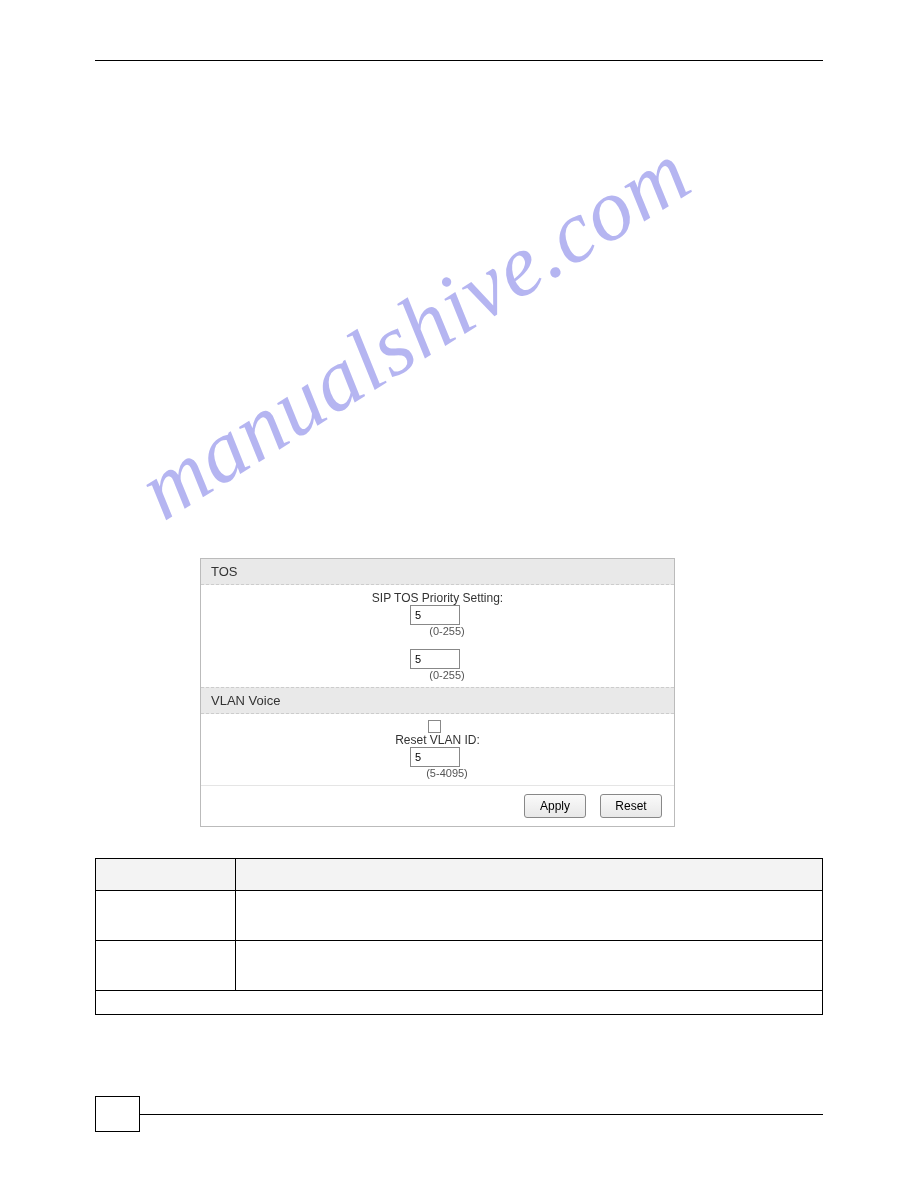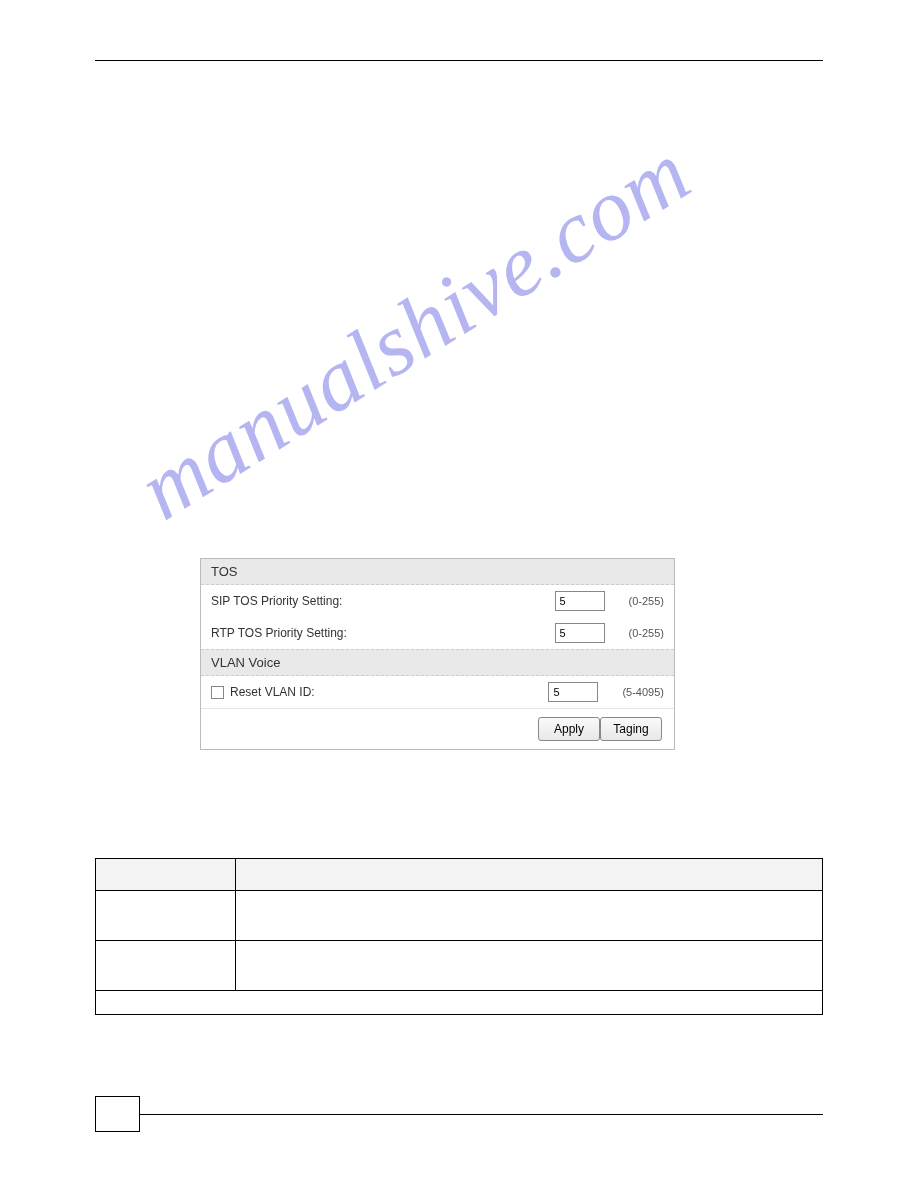--- a/index.html
+++ b/index.html
@@ -32,20 +32,21 @@
       font-size: 13px;
       color: #333;
     }
     .section-header:first-child { border-top: none; }
     .row {
       display: flex;
       align-items: center;
       padding: 6px 10px;
       font-size: 12px;
       color: #333;
+      flex-direction: column;
     }
     .row-label { flex: 1; }
     .small-input {
       width: 50px;
       height: 20px;
       border: 1px solid #888;
       padding: 1px 4px;
       font-size: 11px;
       margin-right: 5px;
     }
@@ -53,21 +54,21 @@
     .checkbox {
       width: 13px;
       height: 13px;
       border: 1px solid #888;
       margin-right: 6px;
       background: #fff;
     }
     .button-row {
       display: flex;
       justify-content: flex-end;
-      gap: 0;
+      gap: 14px;
       padding: 8px 12px;
       border-top: 1px solid #e5e5e5;
     }
     .btn {
       width: 62px;
       height: 24px;
       border: 1px solid #888;
       border-radius: 3px;
       background: linear-gradient(#fafafa, #e8e8e8);
       font-size: 12px;
@@ -129,37 +130,36 @@
 <div class="config-panel">
   <div class="section-header">TOS</div>
 
   <div class="row">
     <span class="row-label">SIP TOS Priority Setting:</span>
     <input class="small-input" value="5" style="">
     <span class="range">(0-255)</span>
   </div>
 
   <div class="row">
-    <span class="row-label">RTP TOS Priority Setting:</span>
     <input class="small-input" value="5" style="">
     <span class="range">(0-255)</span>
   </div>
 
   <div class="section-header">VLAN Voice</div>
 
   <div class="row">
     <span class="checkbox"></span>
     <span class="row-label">Reset VLAN ID:</span>
     <input class="small-input" value="5" style="">
     <span class="range">(5-4095)</span>
   </div>
 
   <div class="button-row">
     <button class="btn">Apply</button>
-    <button class="btn">Taging</button>
+    <button class="btn">Reset</button>
   </div>
 </div>
 
 <table class="desc-table">
   <tbody>
       <tr class="hdr">
     <td class="col1"></td>
     <td></td>
   </tr>
   <tr>

